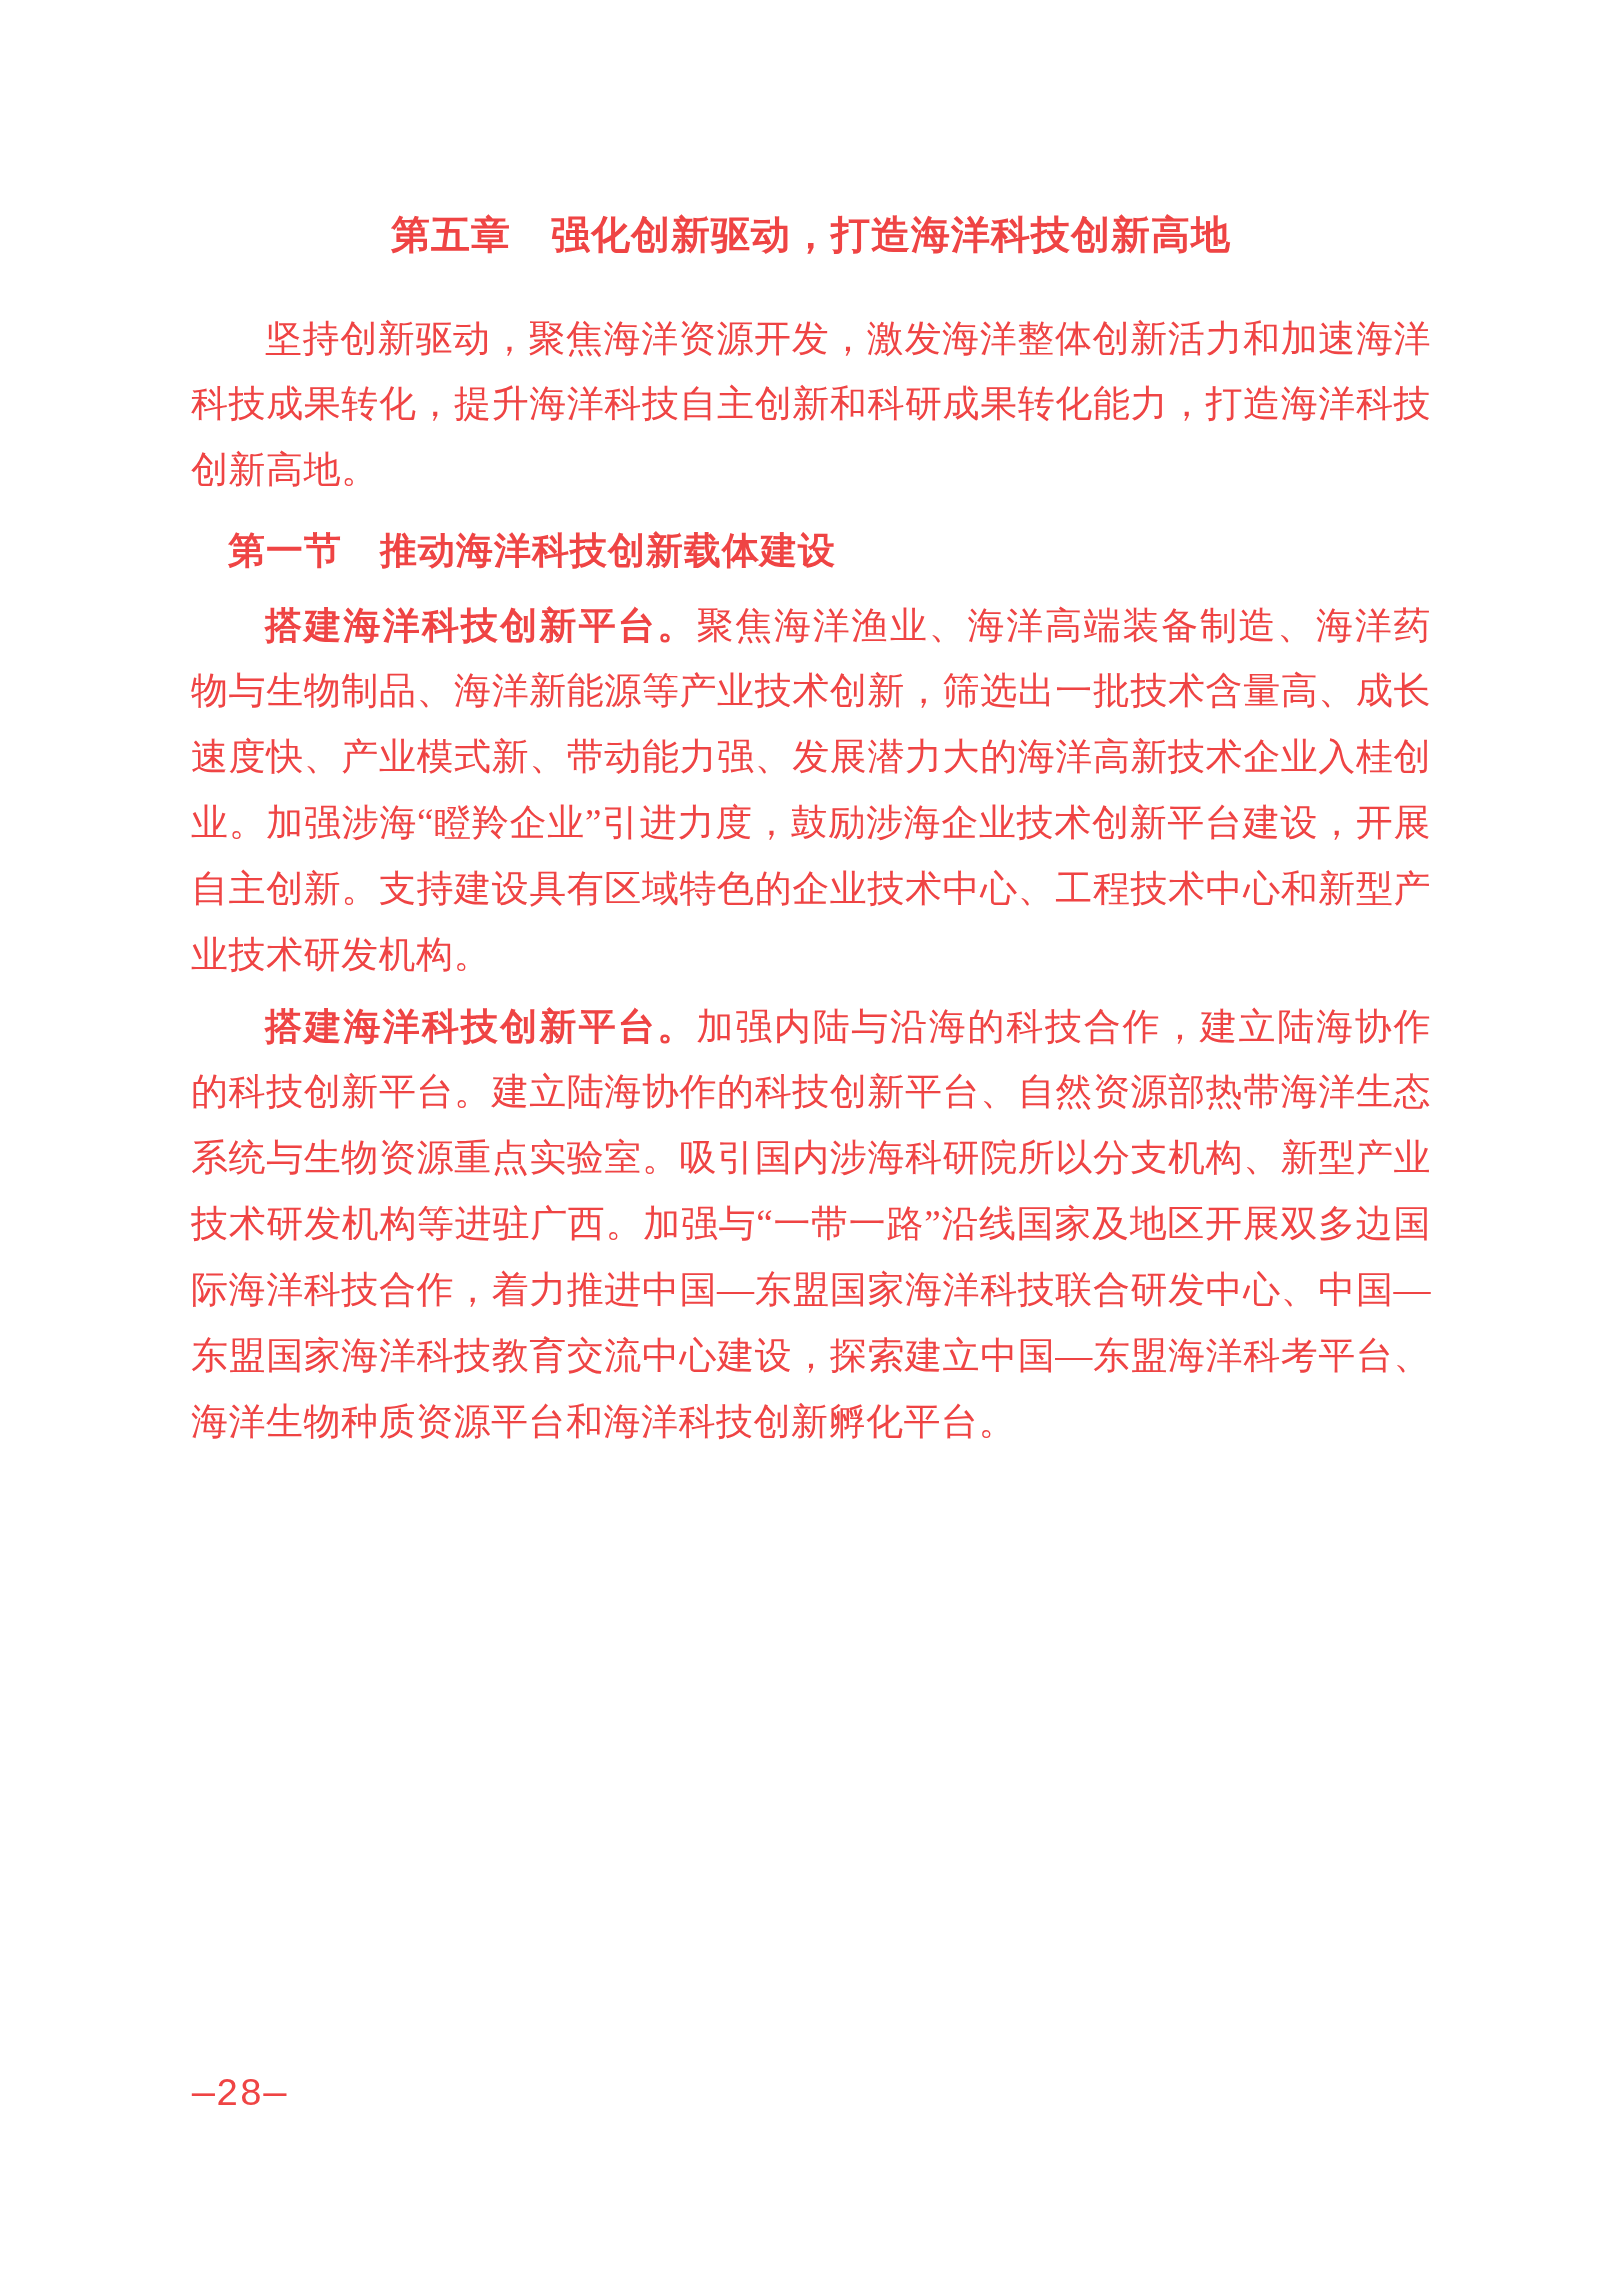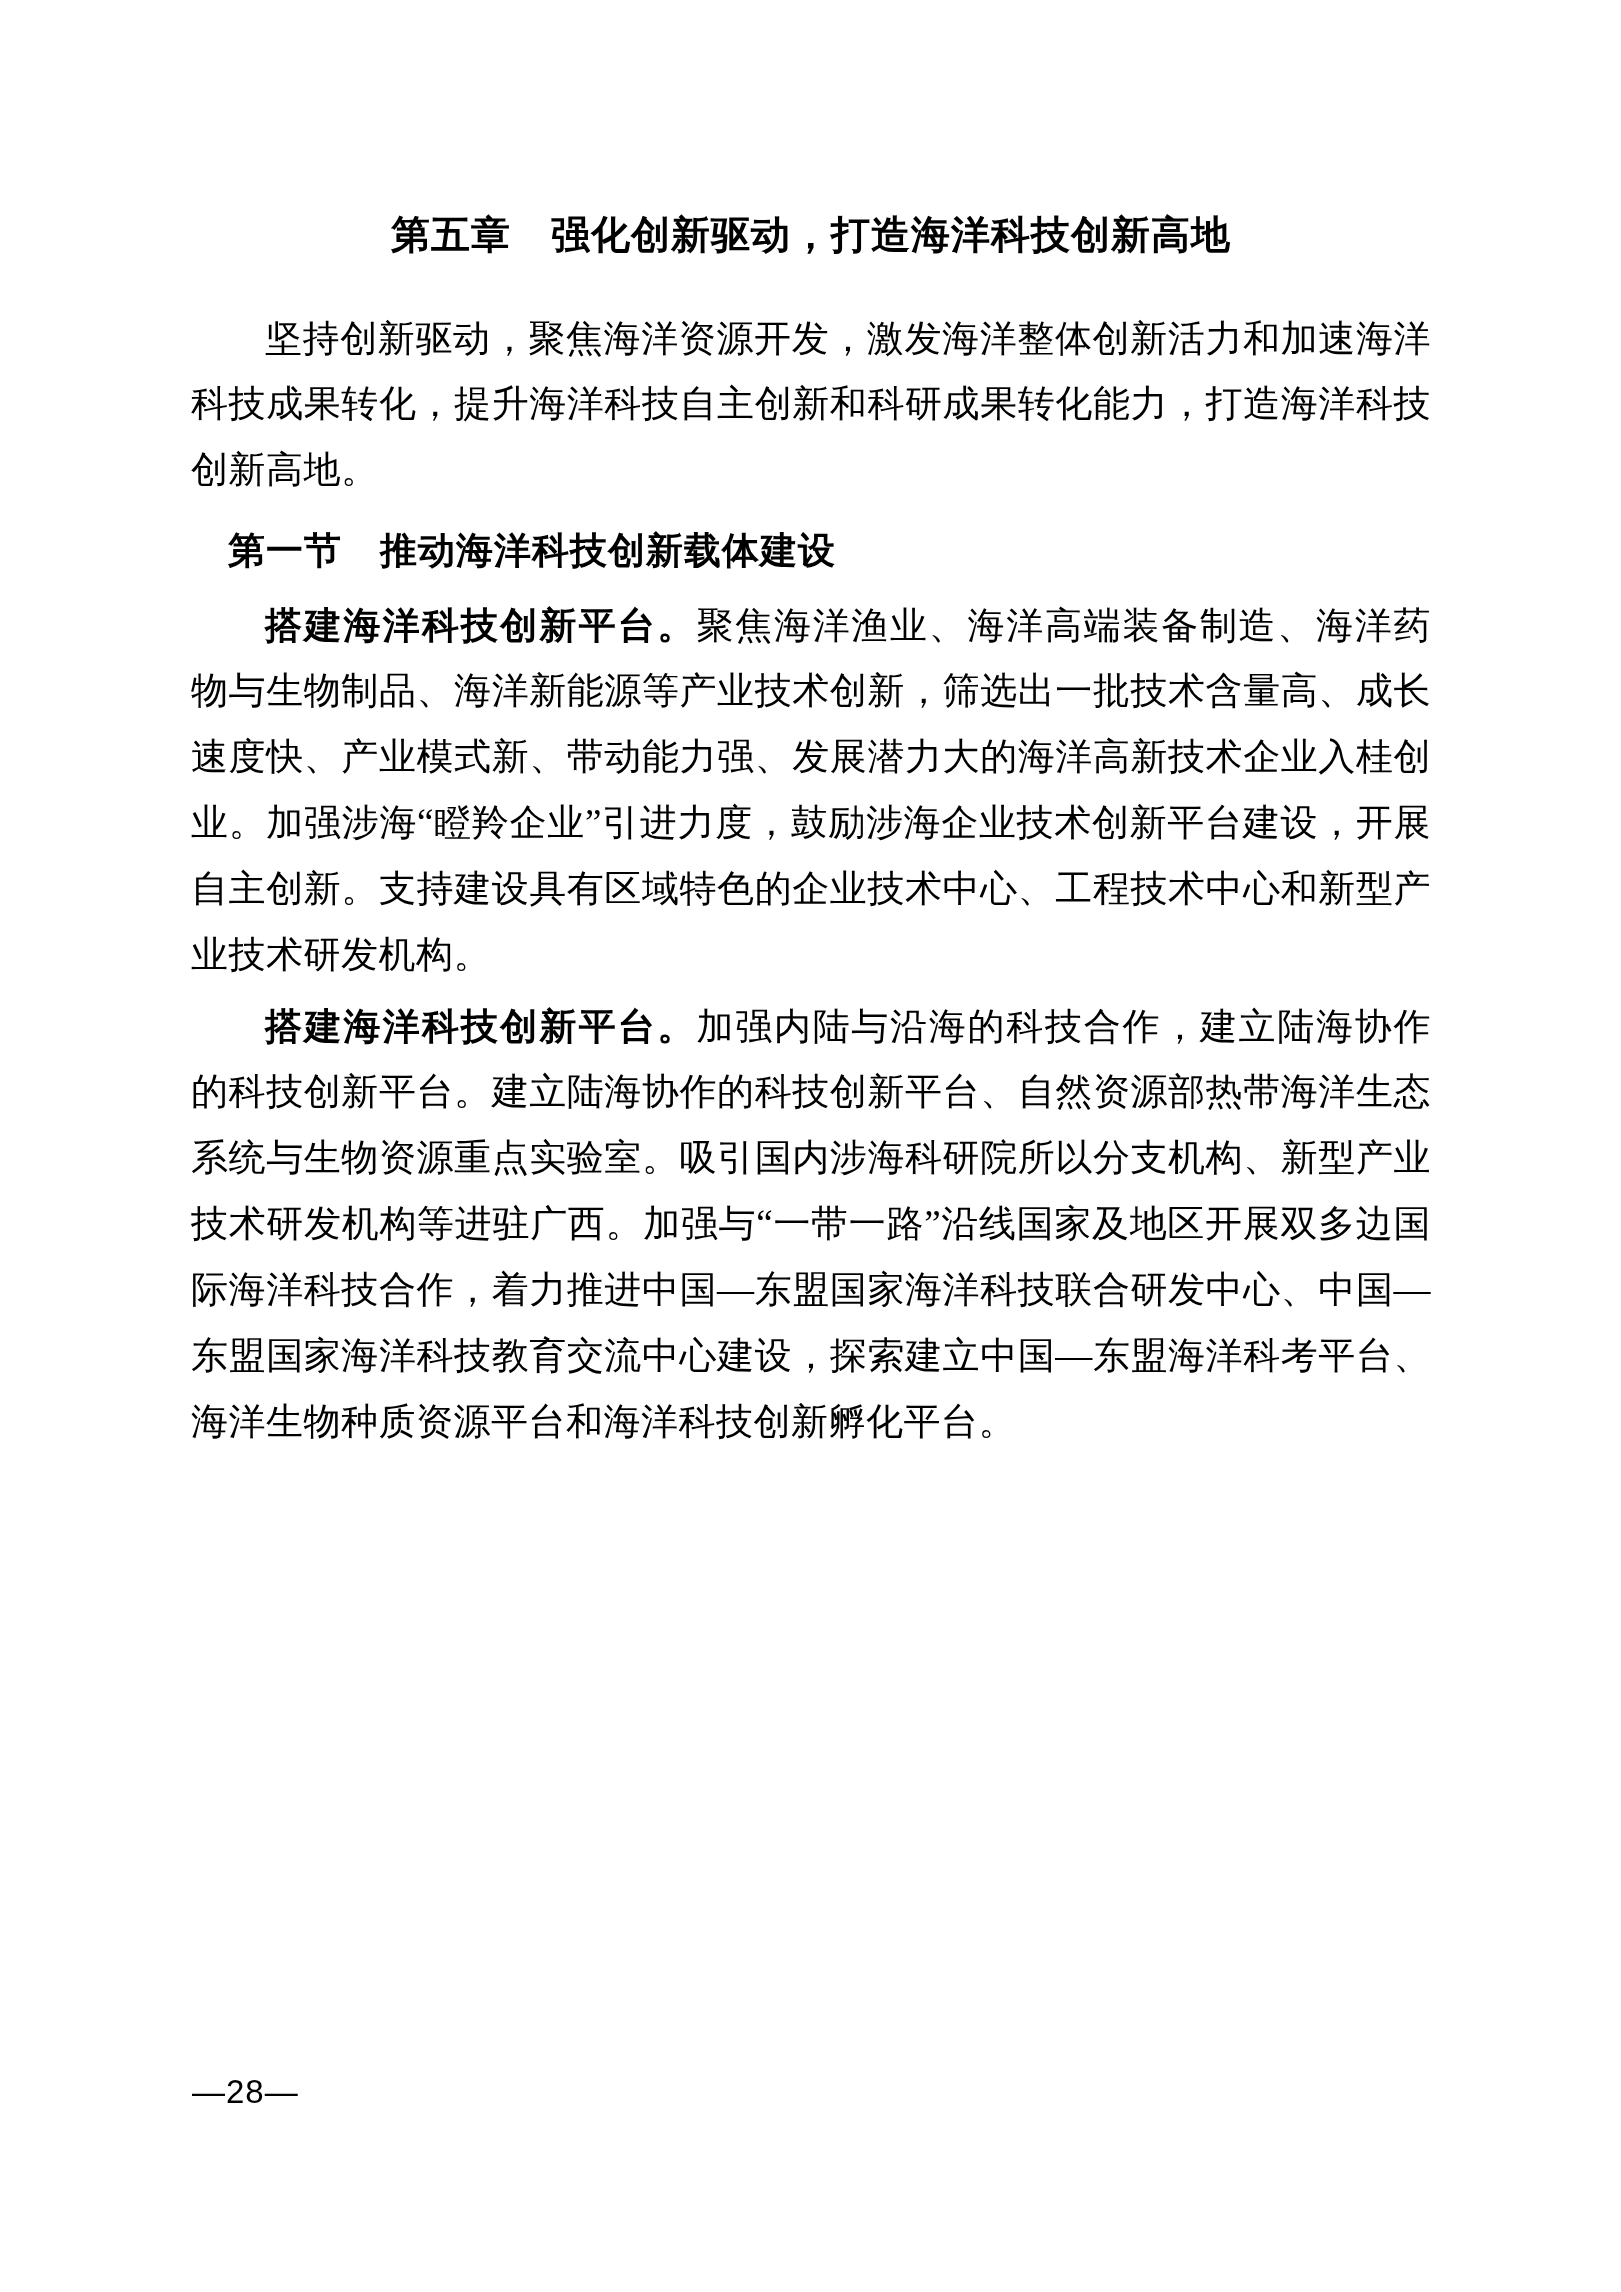--- a/index.html
+++ b/index.html
@@ -7,21 +7,21 @@
     padding: 0;
     background: #ffffff;
   }
   .page {
     position: relative;
     width: 1621px;
     height: 2293px;
     background: #ffffff;
     box-sizing: border-box;
     font-family: "Liberation Serif", "DejaVu Serif", serif;
-    color: #000000;
+    color: #ef4444;
     overflow: hidden;
   }
   .content {
     position: absolute;
     left: 191px;
     top: 208px;
     width: 1240px;
   }
   .chapter-title {
     font-family: "Liberation Sans", "DejaVu Sans", sans-serif;
@@ -52,22 +52,22 @@
   }
   .lead {
     font-family: "Liberation Sans", "DejaVu Sans", sans-serif;
     font-weight: bold;
     letter-spacing: 1px;
   }
   .page-number {
     position: absolute;
     left: 192px;
     top: 2073px;
-    font-size: 33px;
-    font-family: Liberation Sans, sans-serif;
+    font-size: 38px;
+    font-family: Liberation Mono, monospace;
     letter-spacing: 1px;
   }
 </style>
 </head>
 <body>
 
 <div class="page">
 
   <div class="content">
 

